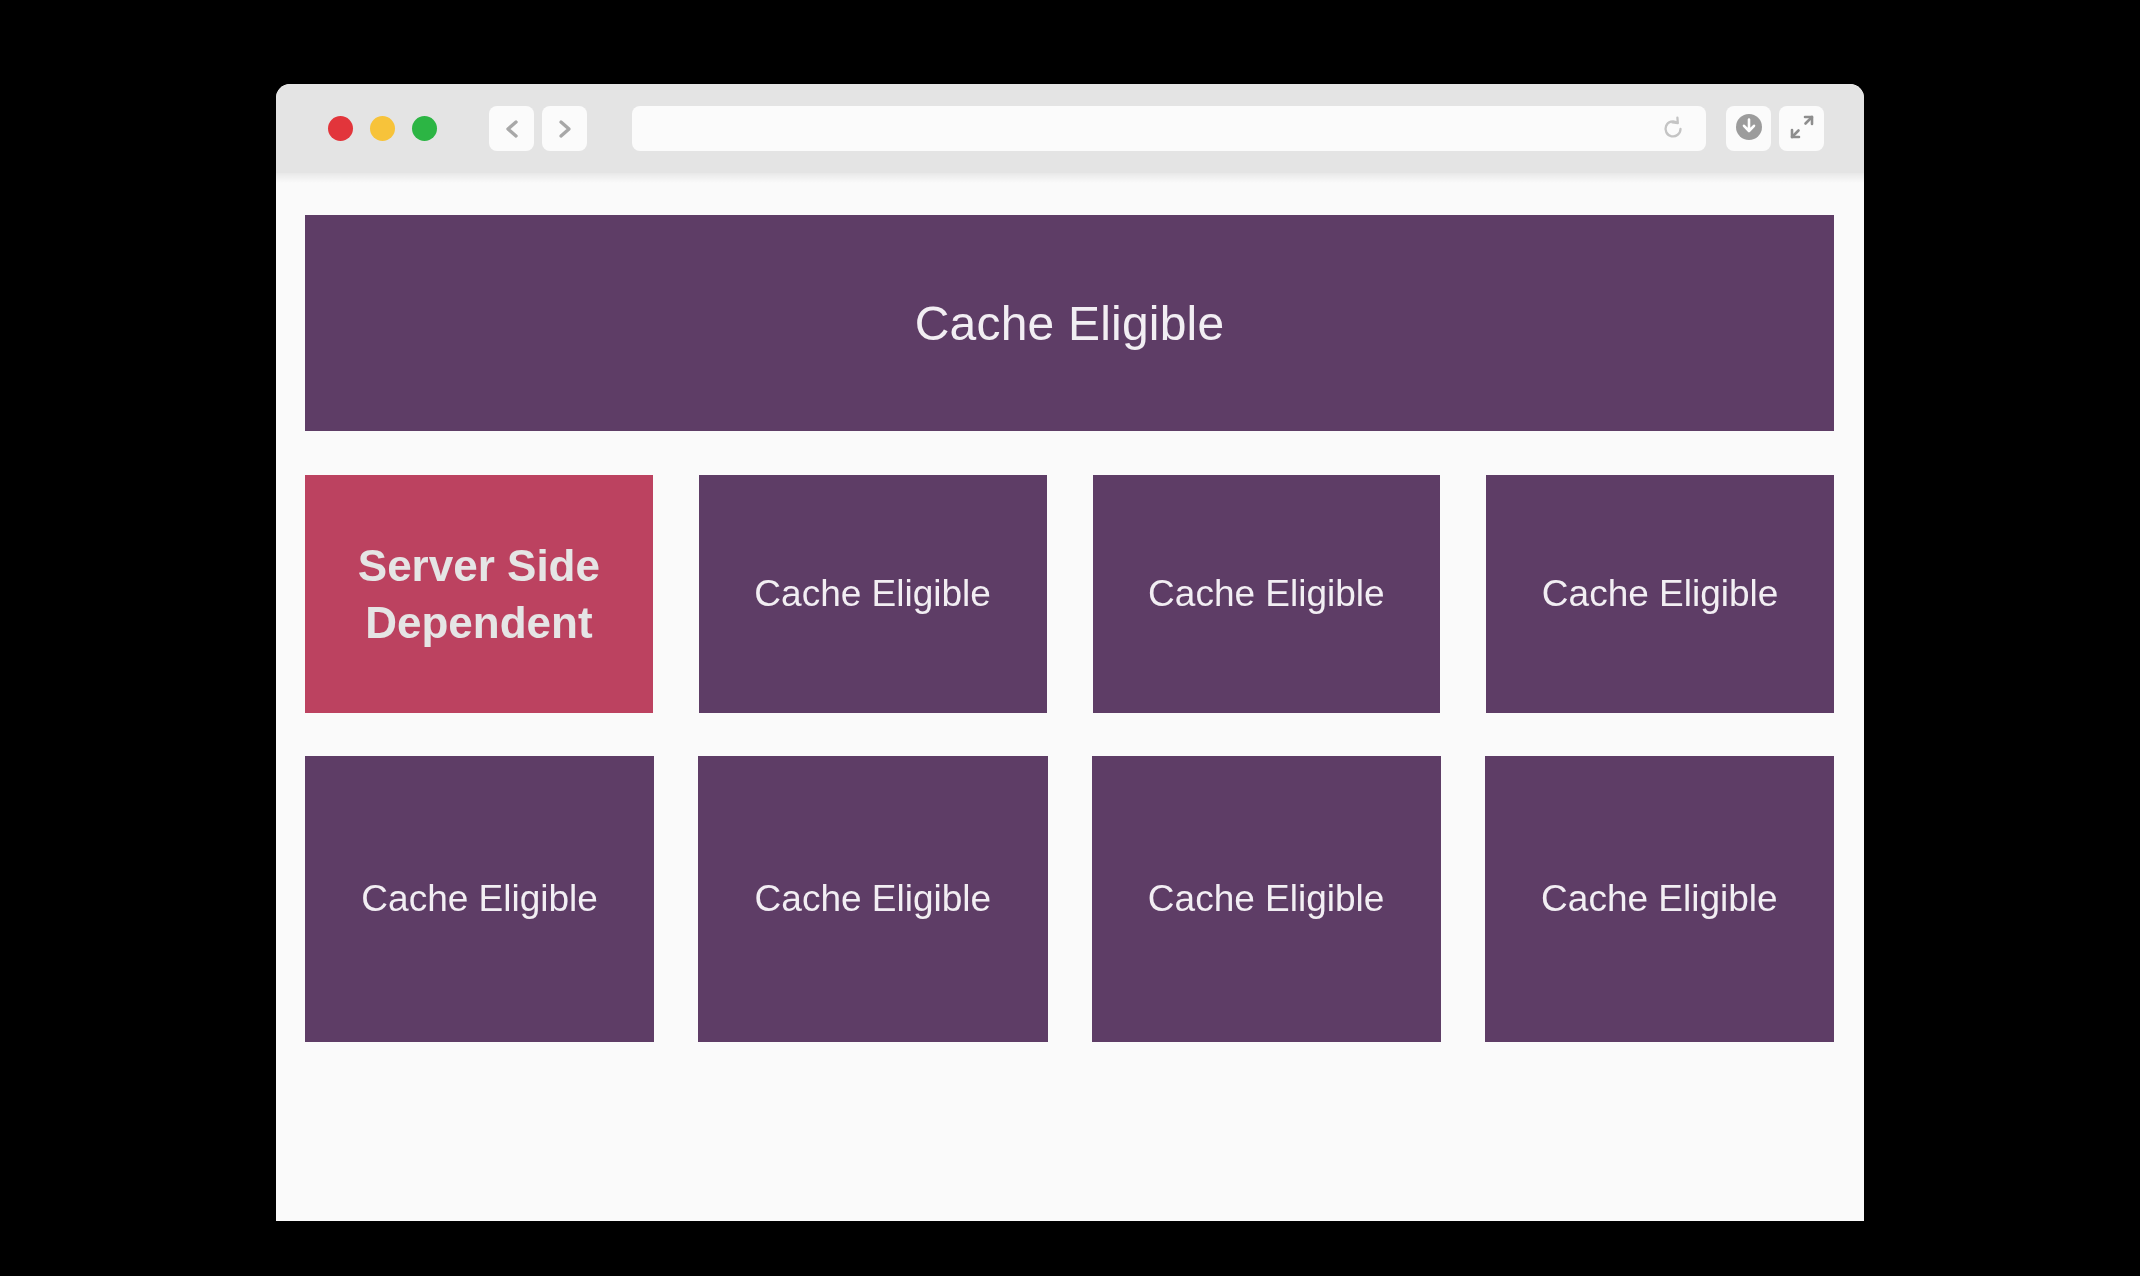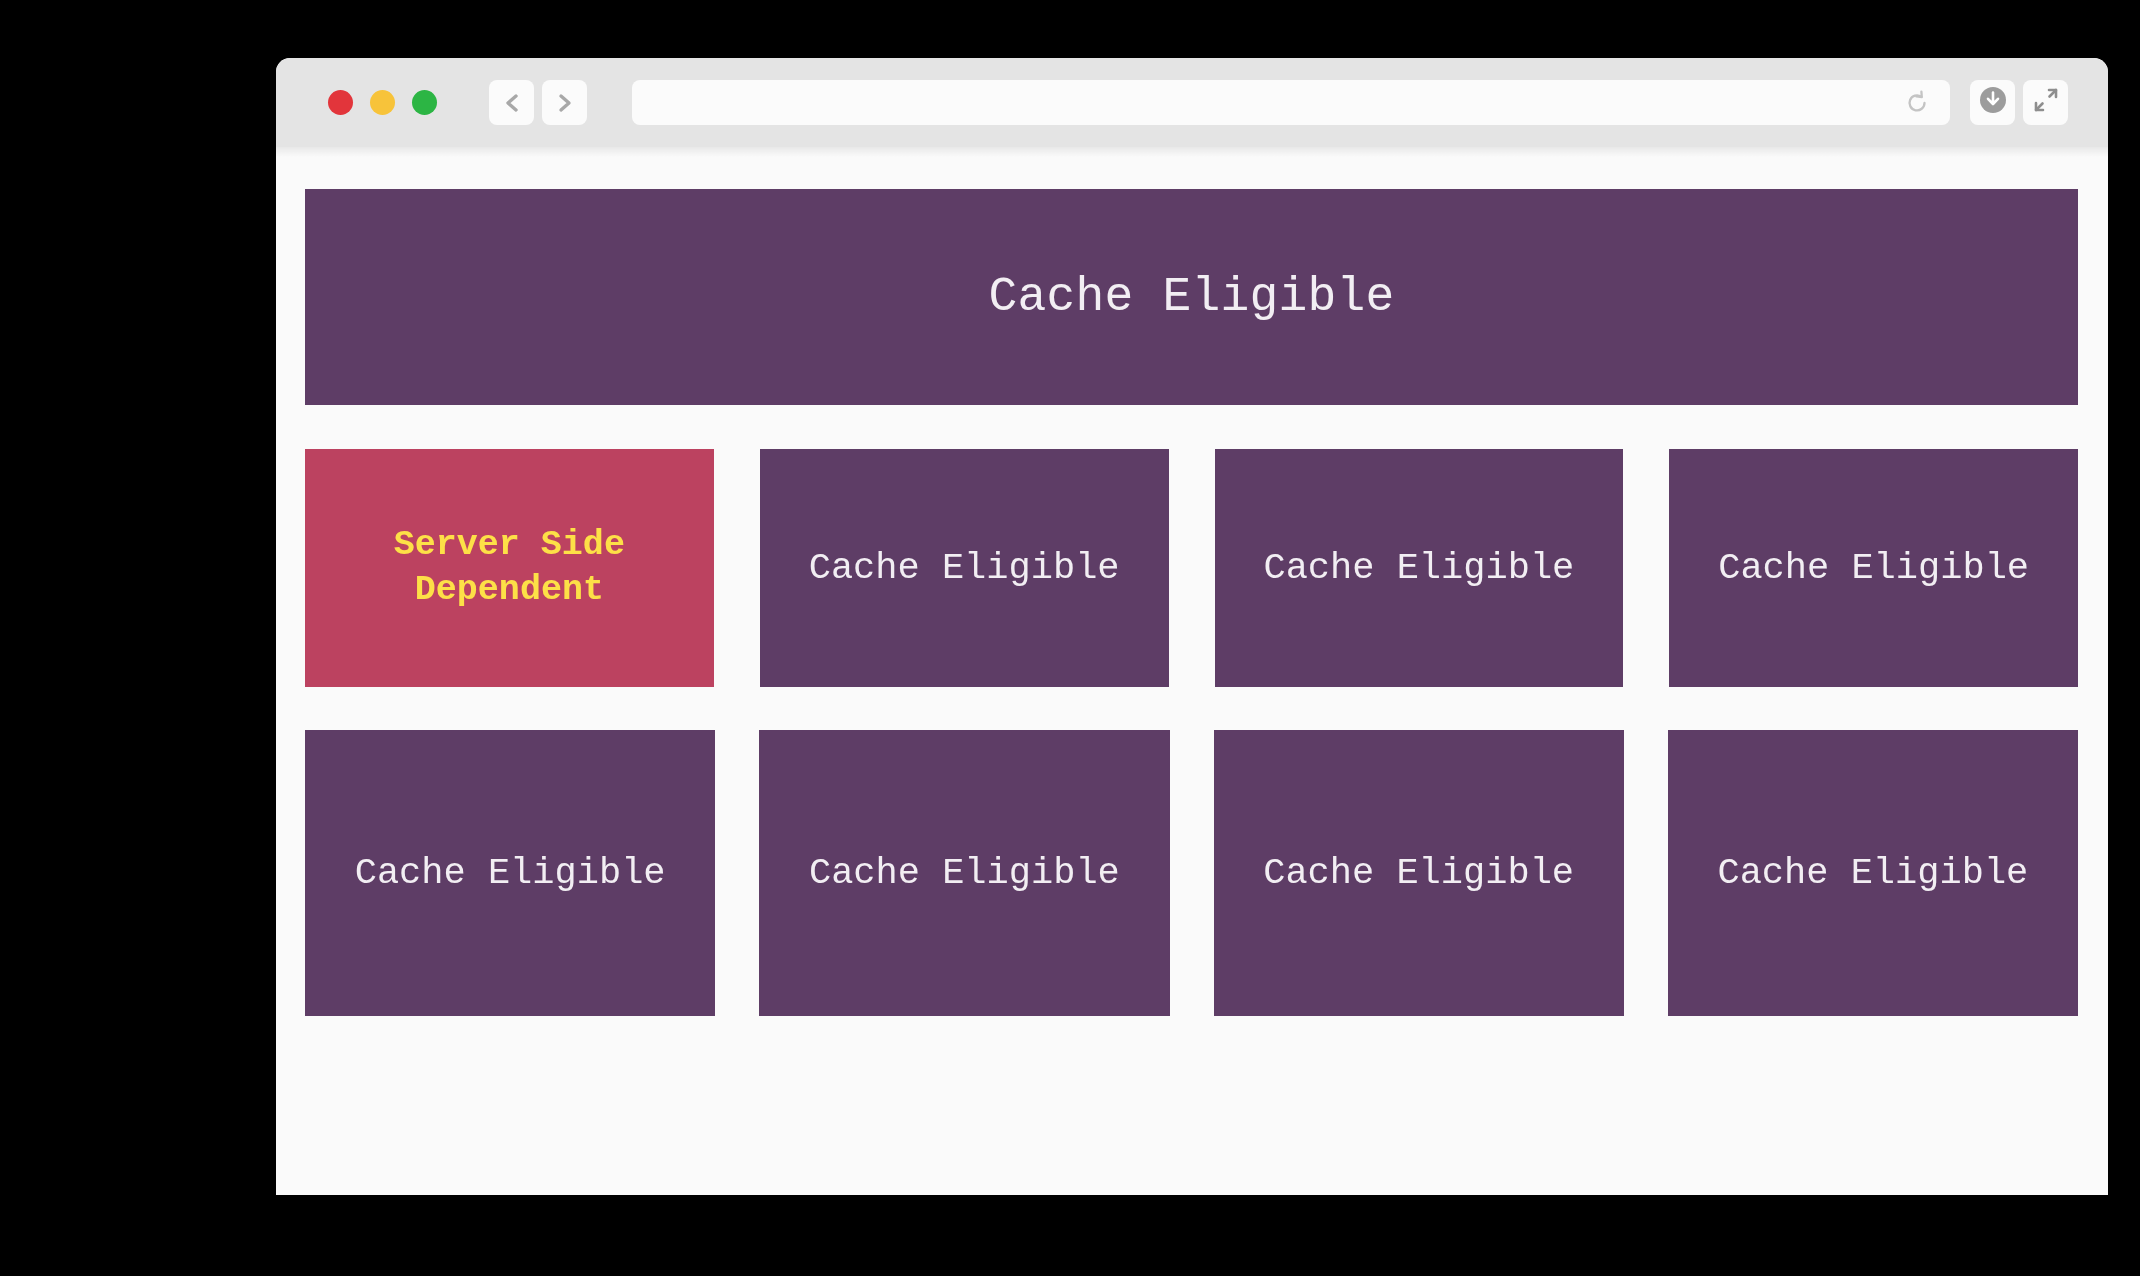--- a/index.html
+++ b/index.html
@@ -16,27 +16,26 @@
     position: relative;
     width: 2140px;
     height: 1276px;
     background: #000000;
   }
 
   
   .browser-window {
     position: absolute;
     left: 276px;
-    top: 58px;
-    width: 1832px;
+    top: 84px;
+    width: 1588px;
     height: 1137px;
     border-radius: 14px 14px 0 0;
     background: #ffffff;
     overflow: hidden;
-    font-family: Liberation Mono, monospace;
   }
 
   
   .toolbar {
     position: relative;
     height: 89px;
     background: #e4e4e4;
     border-radius: 14px 14px 0 0;
     display: flex;
     align-items: center;
@@ -171,22 +170,22 @@
   .card-label {
     font-size: 37px;
     font-weight: 300;
     color: #f2eef3;
     line-height: 1.32;
   }
 
   .card.alert { background: #bc4260; }
   .card.alert .card-label {
     font-weight: 700;
-    color: #fde047;
-    font-size: 35px;
+    color: #e5e5e5;
+    font-size: 44px;
     line-height: 1.3;
   }
 </style>
 </head>
 <body>
 
 <div id="root">
 
   <div class="browser-window">
 

